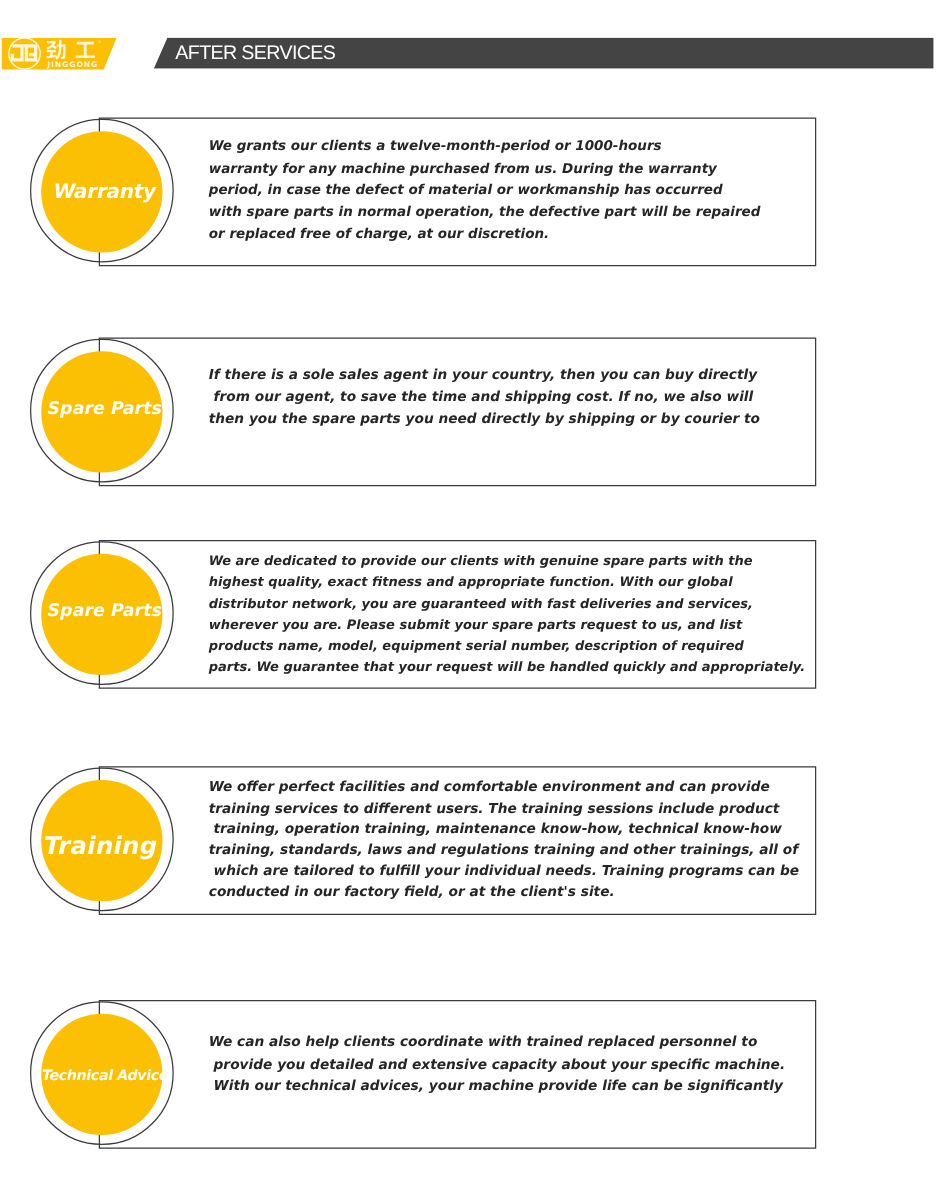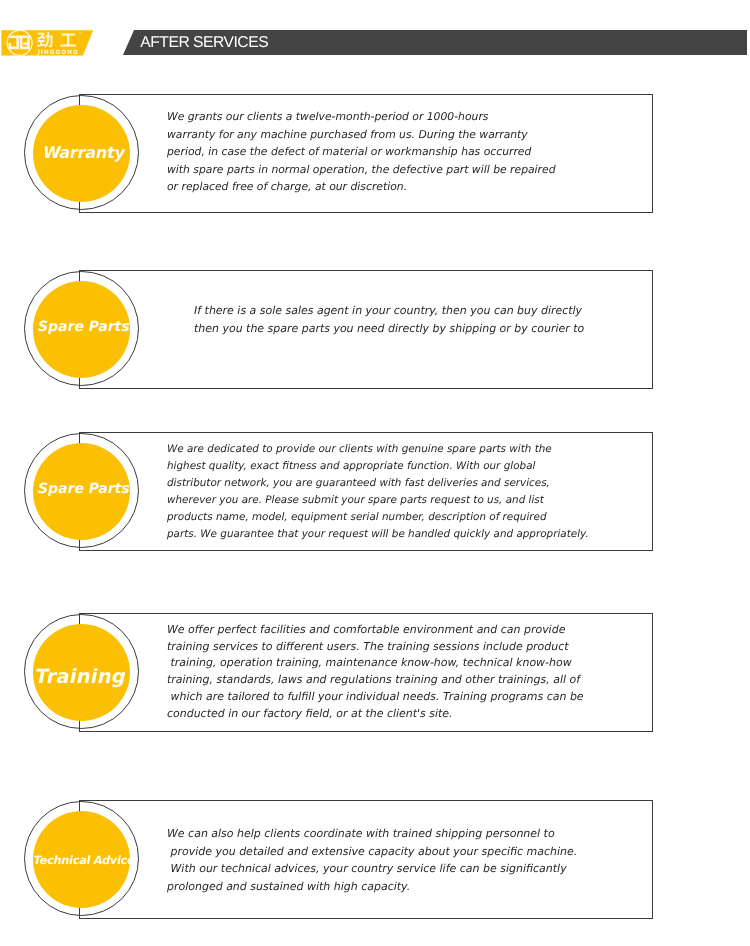--- a/index.html
+++ b/index.html
@@ -28,21 +28,21 @@
   .circ-outline{position:absolute;left:24px;top:1px;width:115px;height:115px;
        border:1px solid var(--outline,#3b3b3f);border-radius:50%;box-sizing:border-box;}
   .circ{position:absolute;left:33px;top:11px;width:97px;height:97px;
        border-radius:50%;background:var(--badge-fill,#fbc004);}
   .circ-label{position:absolute;
        font-family:"DejaVu Sans",sans-serif;
        color:var(--badge-text,#fffdf4);font-style:italic;font-weight:bold;white-space:pre;
        line-height:0;}
   .body-text{position:absolute;left:167px;width:490px;
        font-family:"DejaVu Sans",sans-serif;
-       font-size:10.6px;font-weight:normal;font-style:italic;color:var(--body-text,#262629);
+       font-size:10.6px;font-weight:bold;font-style:italic;color:var(--body-text,#262629);
        white-space:pre;}
   .body-text p{margin:0;}
 </style>
 </head>
 <body>
 
 <div class="header">
   <div class="logo">
     <svg viewBox="0 0 940 260" width="94" height="26" xmlns="http://www.w3.org/2000/svg" shape-rendering="geometricPrecision">
       <polygon points="14,3 932,3 830,255 14,255" fill="#fbc005"></polygon>
@@ -68,36 +68,36 @@
       <div class="circ-outline"></div>
       <div class="circ"></div>
       <div class="circ-label" style="font-size: 16px; letter-spacing: -0.2px; left: 42.9px; top: 58.6609px;">Warranty</div>
       <div class="body-text" style="top: 14.31px; line-height: 17.5px; font-size: 10.8px;"><p>We grants our clients a twelve-month-period or 1000-hours</p><p>warranty for any machine purchased from us. During the warranty</p><p>period, in case the defect of material or workmanship has occurred</p><p>with spare parts in normal operation, the defective part will be repaired</p><p>or replaced free of charge, at our discretion.</p></div>
     </div>
     <div class="section" style="top: 270px;">
       <div class="box"></div>
       <div class="circ-outline"></div>
       <div class="circ"></div>
       <div class="circ-label" style="font-size: 14px; letter-spacing: 0px; left: 38px; top: 57.2533px;">Spare Parts</div>
-      <div class="body-text" style="top: 32px; line-height: 17.6px; font-size: 10.97px; margin-left: 27px;"><p>If there is a sole sales agent in your country, then you can buy directly</p><p>then you the spare parts you need directly by shipping or by courier to</p></div>
+      <div class="body-text" style="top: 21px; line-height: 17.6px; font-size: 10.97px;"><p>If there is a sole sales agent in your country, then you can buy directly</p><p> from our agent, to save the time and shipping cost. If no, we also will</p><p>then you the spare parts you need directly by shipping or by courier to</p></div>
     </div>
     <div class="section" style="top: 432px;">
       <div class="box"></div>
       <div class="circ-outline"></div>
       <div class="circ"></div>
       <div class="circ-label" style="font-size: 14px; letter-spacing: 0px; left: 38px; top: 56.6533px;">Spare Parts</div>
       <div class="body-text" style="top: 9.05px; line-height: 16.9px; font-size: 10.4px;"><p>We are dedicated to provide our clients with genuine spare parts with the</p><p>highest quality, exact fitness and appropriate function. With our global</p><p>distributor network, you are guaranteed with fast deliveries and services,</p><p>wherever you are. Please submit your spare parts request to us, and list</p><p>products name, model, equipment serial number, description of required</p><p>parts. We guarantee that your request will be handled quickly and appropriately.</p></div>
     </div>
     <div class="section" style="top: 613px;">
       <div class="box"></div>
       <div class="circ-outline"></div>
       <div class="circ"></div>
       <div class="circ-label" style="font-size: 19.5px; letter-spacing: 0.2px; left: 35.3px; top: 63.5493px;">Training</div>
       <div class="body-text" style="top: 8.65px; line-height: 16.9px; font-size: 10.97px;"><p>We offer perfect facilities and comfortable environment and can provide</p><p>training services to different users. The training sessions include product</p><p> training, operation training, maintenance know-how, technical know-how</p><p>training, standards, laws and regulations training and other trainings, all of</p><p> which are tailored to fulfill your individual needs. Training programs can be</p><p>conducted in our factory field, or at the client's site.</p></div>
     </div>
     <div class="section" style="top: 800px;">
       <div class="box"></div>
       <div class="circ-outline"></div>
       <div class="circ"></div>
       <div class="circ-label" style="font-size: 11.4px; letter-spacing: -0.3px; left: 33.6px; top: 59.5534px;">Technical Advice</div>
-      <div class="body-text" style="top: 25.05px; line-height: 17.5px; font-size: 10.99px;"><p>We can also help clients coordinate with trained shipping personnel to</p><p> provide you detailed and extensive capacity about your specific machine.</p><p> With our technical advices, your country service life can be significantly</p><p>prolonged and sustained with high capacity.</p></div>
+      <div class="body-text" style="top: 25.05px; line-height: 17.5px; font-size: 10.99px;"><p>We can also help clients coordinate with trained replaced personnel to</p><p> provide you detailed and extensive capacity about your specific machine.</p><p> With our technical advices, your machine provide life can be significantly</p></div>
     </div>
   </div>
 
 </body></html>

